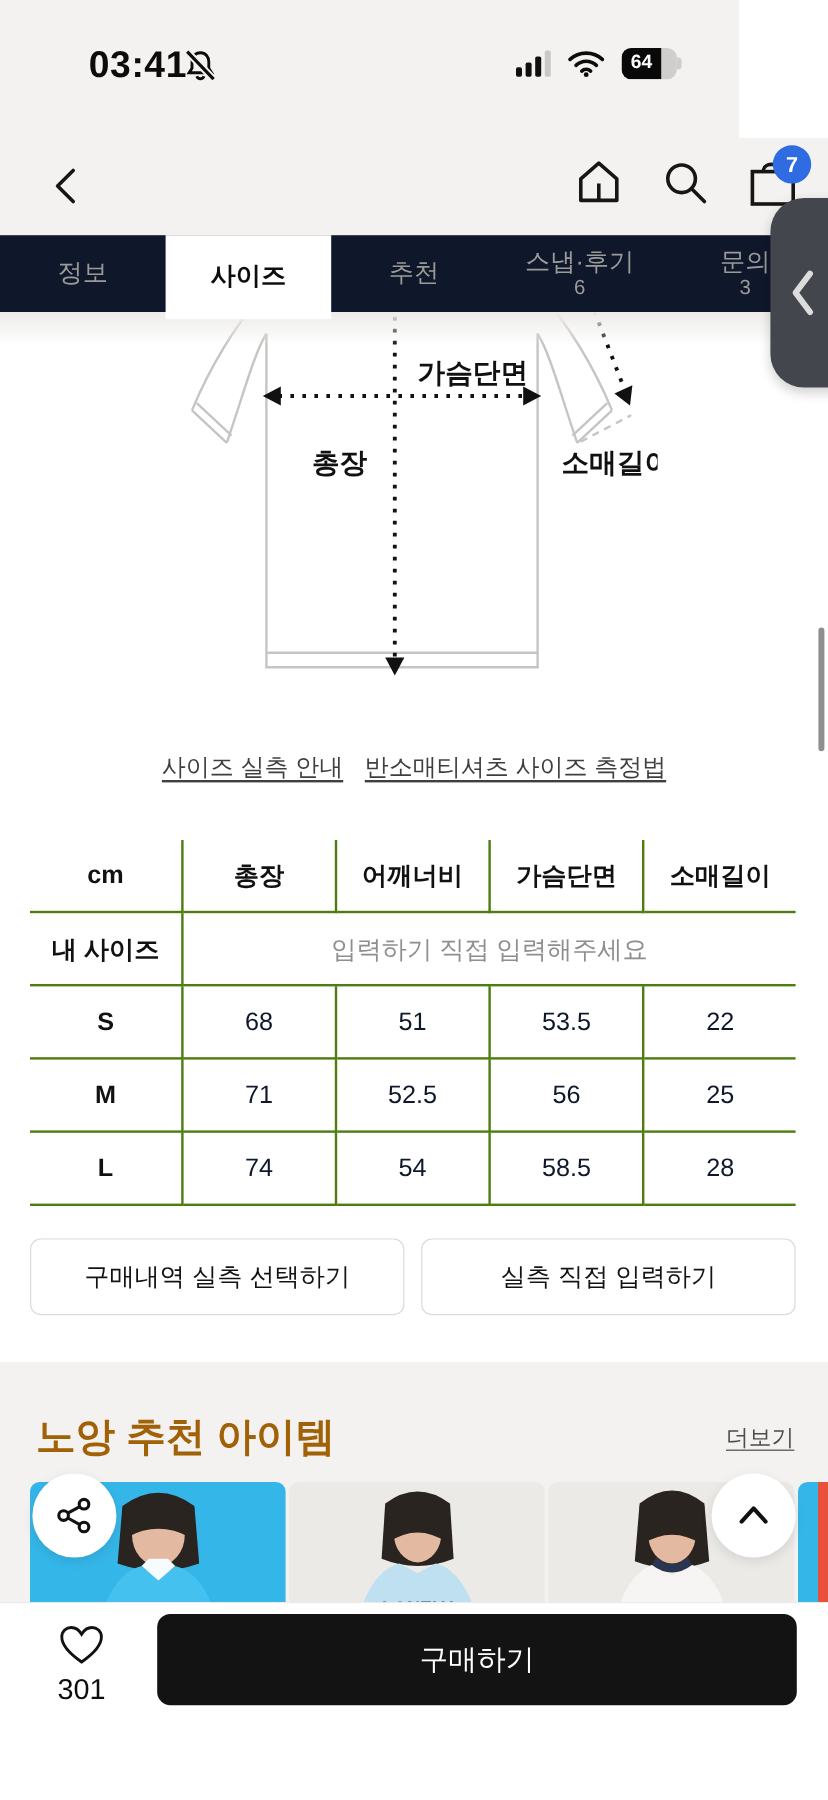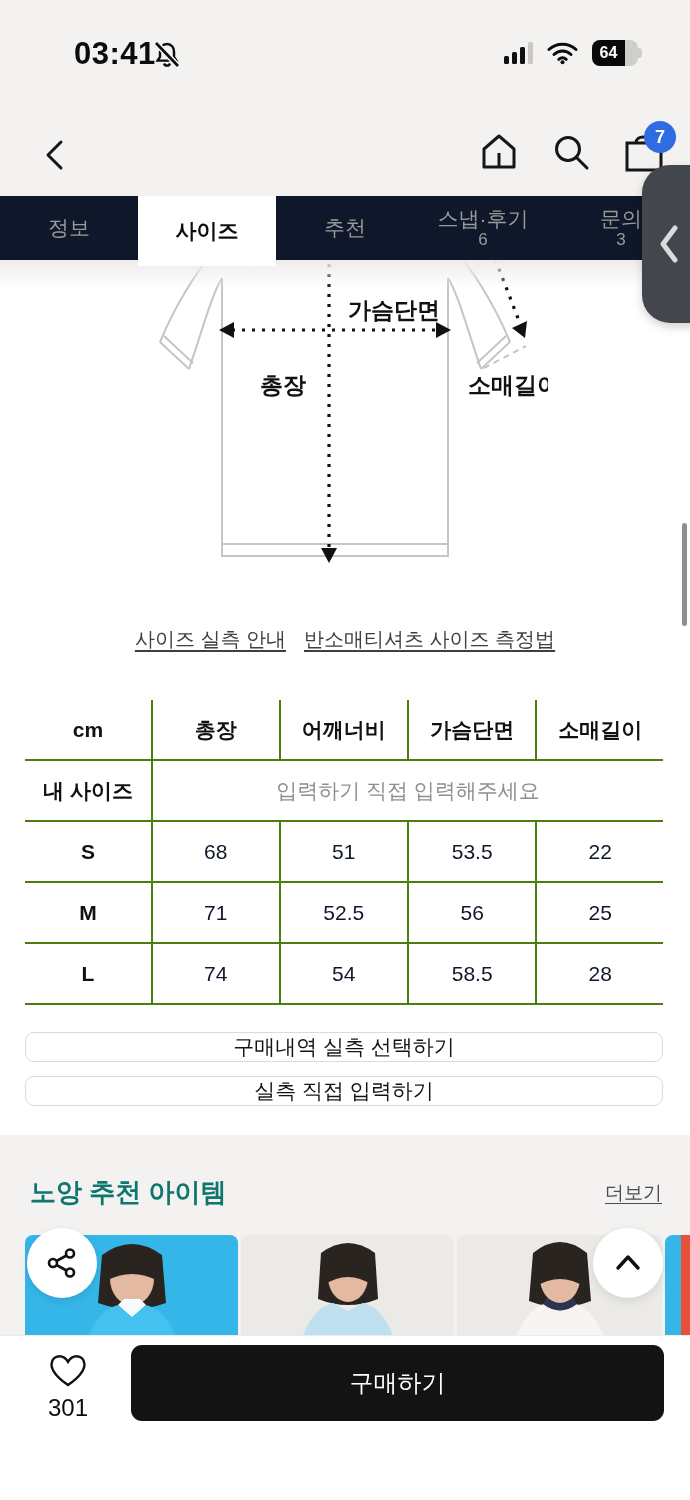--- a/index.html
+++ b/index.html
@@ -1,20 +1,20 @@
 <!DOCTYPE html>
 <html><head>
 <meta charset="utf-8">
 <style>
   html,body{margin:0;padding:0;}
   body{font-family:"Liberation Sans","DejaVu Sans",sans-serif;background:#fff;}
   .app{position:relative;width:690px;height:1500px;overflow:hidden;background:#fff;margin:0 auto;}
 
   
-  .statusbar{position:absolute;top:0;left:0;width:690px;height:115px;background:#f3f2f0;}
+  .statusbar{position:absolute;top:0;left:0;width:616px;height:115px;background:#f3f2f0;}
   .sb-time{position:absolute;top:36px;left:74px;font-size:31px;font-weight:700;color:#0c0c0c;letter-spacing:.5px;}
   .sb-bell{position:absolute;top:40px;left:152px;}
   .sb-right{position:absolute;top:40px;right:46px;display:flex;align-items:center;gap:14px;}
   .sig{display:flex;align-items:flex-end;gap:3px;height:22px;}
   .sig i{display:block;width:5px;border-radius:1.5px;background:#101010;}
   .sig i:nth-child(1){height:8px;}
   .sig i:nth-child(2){height:12px;}
   .sig i:nth-child(3){height:17px;}
   .sig i:nth-child(4){height:22px;background:#c9c8c6;}
   .battery{position:relative;width:52px;height:26px;}
@@ -54,28 +54,28 @@
   .size-table td,.size-table th{border:2px solid #4d7c0f;height:57px;text-align:center;vertical-align:middle;font-size:21px;}
   .size-table tr td:first-child,.size-table tr th:first-child{border-left:none;}
   .size-table tr td:last-child,.size-table tr th:last-child{border-right:none;}
   .size-table tr:first-child th{border-top:none;}
   .size-table th{font-weight:600;color:#111;width:128px;}
   .size-table .rowhead{font-weight:600;color:#111;}
   .size-table .val{color:#0f172a;}
   .size-table .placeholder{color:#8f8f8f;}
 
   
-  .measure-btns{position:absolute;top:1032px;left:25px;width:638px;display:flex;gap:14px;flex-direction:column;}
+  .measure-btns{position:absolute;top:1032px;left:25px;width:638px;display:flex;gap:14px;}
   .mbtn{flex:1;height:62px;border:1px solid #dcdbda;border-radius:9px;background:#fff;
     display:flex;align-items:center;justify-content:center;font-size:21px;color:#131313;cursor:pointer;}
 
   
   .recommend{position:absolute;top:1135px;left:0;width:690px;height:200px;background:#f3f2f0;}
   .rec-head{position:absolute;top:40px;left:30px;right:28px;display:flex;justify-content:space-between;align-items:center;}
-  .rec-title{font-size:26px;font-weight:700;color:#0f766e;}
+  .rec-title{font-size:33px;font-weight:700;color:#a16207;}
   .rec-more{font-size:19px;color:#4c4c4c;text-decoration:underline;text-underline-offset:4px;cursor:pointer;}
   .rec-strip{position:absolute;top:100px;left:0;width:690px;height:100px;display:flex;gap:3px;padding-left:25px;box-sizing:border-box;overflow:hidden;}
   .card{position:relative;height:120px;border-radius:8px 8px 0 0;overflow:hidden;flex-shrink:0;cursor:pointer;}
   .card.c1{width:213px;background:#35b6e9;}
   .card.c2{width:213px;background:#eceae7;}
   .card.c3{width:205px;background:#eceae7;}
   .card.c4{width:30px;background:linear-gradient(90deg,#35b6e9 0 55%,#e8503c 55% 100%);border-radius:8px 0 0 0;}
   .card svg{position:absolute;left:50%;transform:translateX(-50%);top:6px;}
   .fab{position:absolute;width:70px;height:70px;border-radius:50%;background:#fff;display:flex;align-items:center;justify-content:center;
     box-shadow:0 3px 10px rgba(0,0,0,.10);cursor:pointer;z-index:8;}

